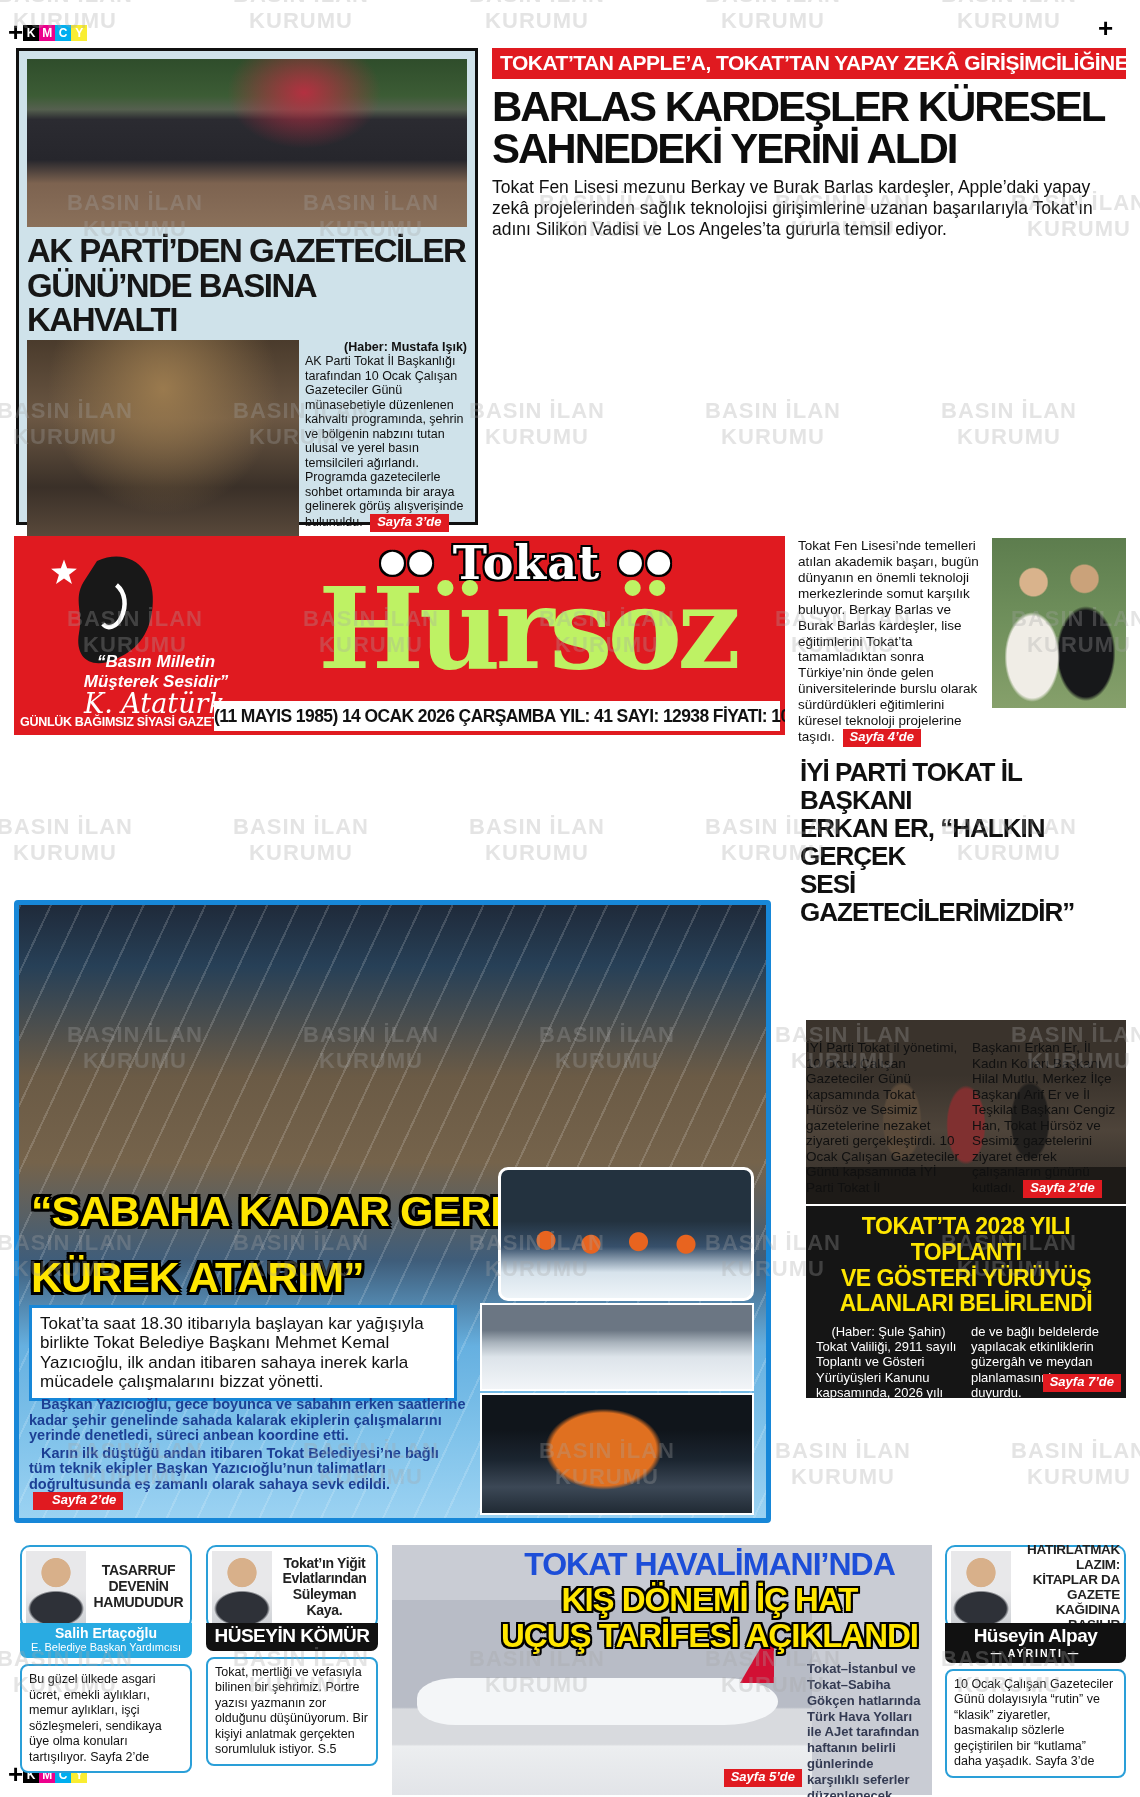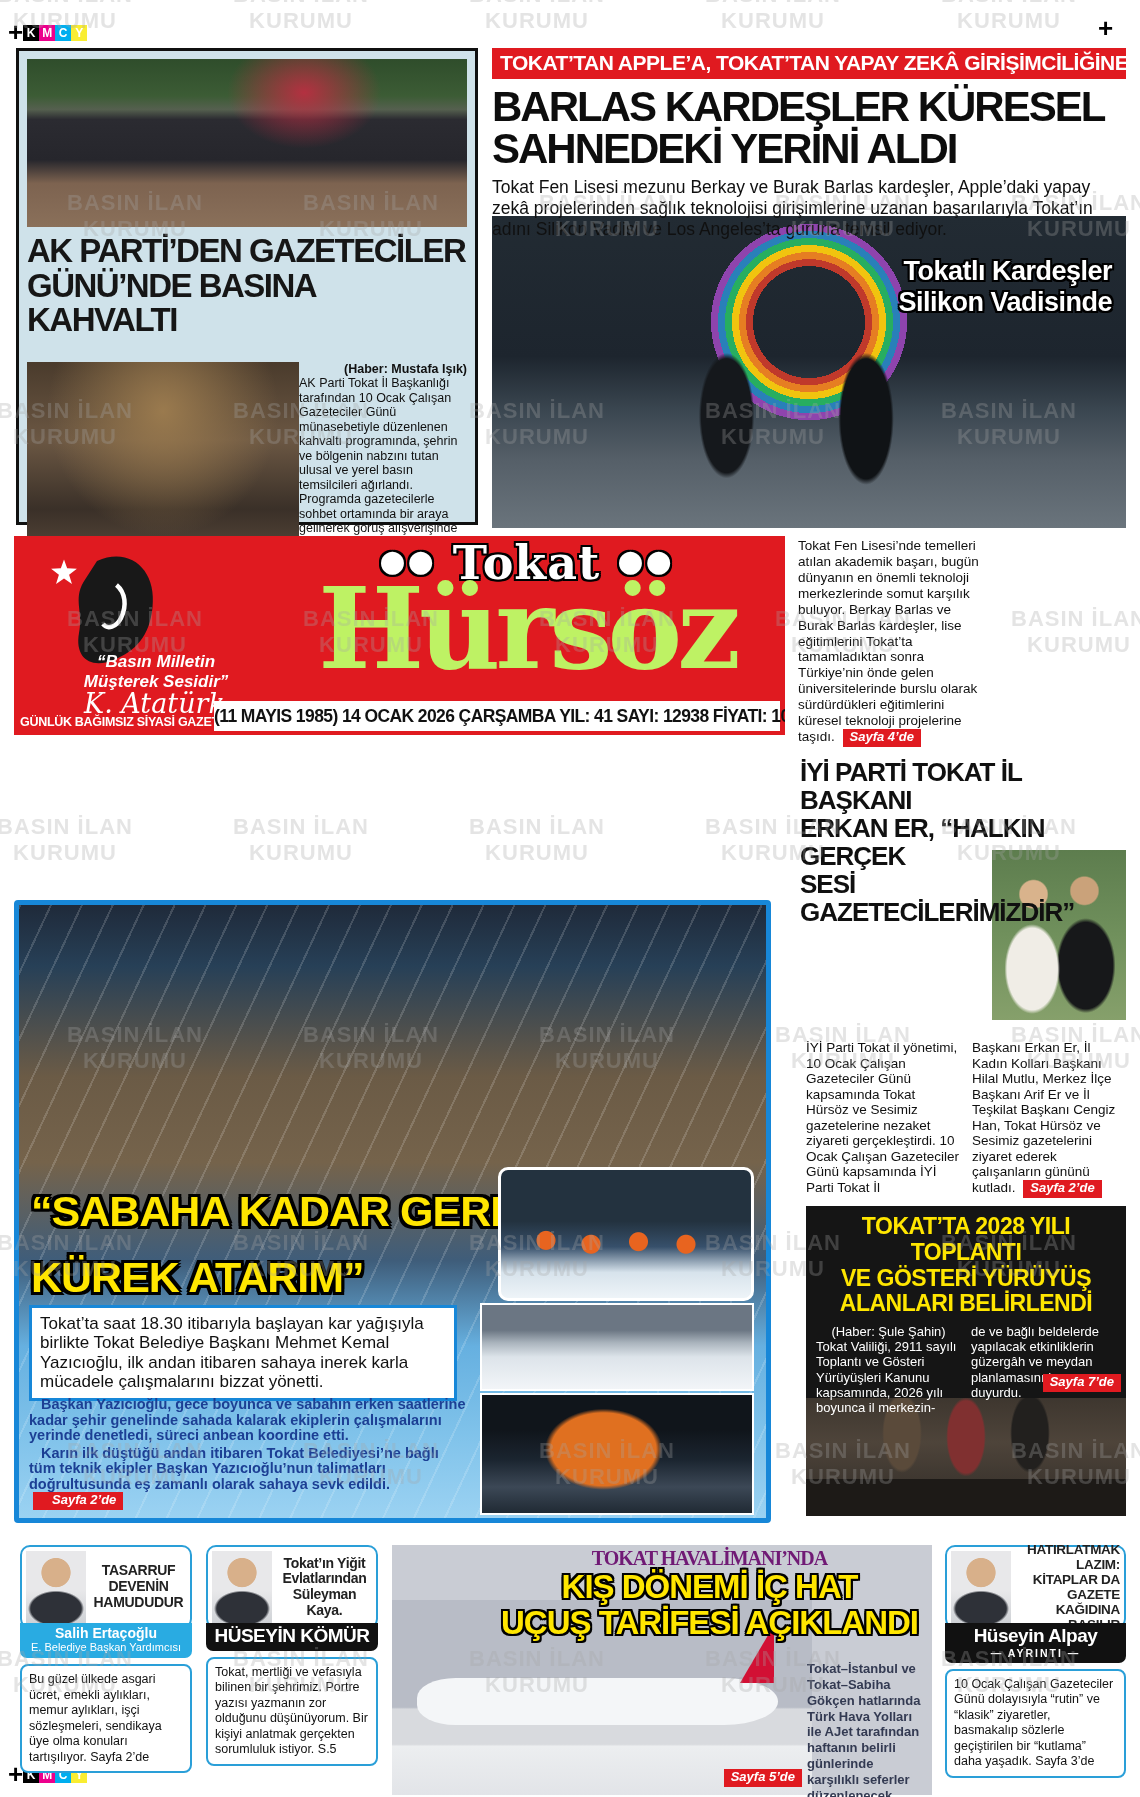--- a/index.html
+++ b/index.html
@@ -26,21 +26,21 @@
          padding:1px 7px 2px; font-size:13px; line-height:1.15; white-space:nowrap; }
 
   
   .sec-ak { left:16px; top:48px; width:462px; height:477px; background:#cfe2ea; border:3px solid #101010;
             box-sizing:border-box; padding:8px; z-index:2; }
   .ak-photo { height:168px; }
   .ph-group { background:
       radial-gradient(ellipse 110px 80px at 63% 20%, rgba(193,44,66,0.9), transparent 70%),
       linear-gradient(180deg,#2f4d2b 0%,#3c5c35 22%,#55604f 30%,#2b2b31 36%,#26262c 60%,#7d6350 74%,#8a705a 100%); }
   .ak-headline { font-size:33px; line-height:1.05; font-weight:bold; letter-spacing:-1.5px; color:#161616; margin-top:7px; }
-  .ak-row { display:flex; margin-top:24px; }
+  .ak-row { display:flex; gap:6px; margin-top:2px; }
   .ak-photo2 { width:272px; height:196px; flex:none; }
   .ph-interior { background:
       radial-gradient(ellipse at 50% 25%, #9a7a4e, transparent 60%),
       linear-gradient(180deg,#4a3b2c,#6b5743 40%,#3a3028 75%,#58483a); }
   .ak-text { flex:1; font-size:12.5px; line-height:1.16; color:#101010; }
   .byline { font-weight:bold; text-align:right; }
 
   
   .sec-barlas { left:492px; top:48px; width:634px; z-index:2; }
   .kicker { background:#e01a20; color:#fff; font-weight:bold; font-size:21px; padding:3px 8px 4px;
@@ -154,21 +154,21 @@
   .band-name { font-weight:bold; font-size:14px; line-height:1.1; }
   .band-name-lg { font-weight:bold; font-size:19px; line-height:1.1; letter-spacing:-0.5px; }
   .band-role { font-size:11px; line-height:1.15; }
   .band-rubric { font-size:10.5px; font-weight:bold; letter-spacing:2px; }
   .cb-body { margin-top:6px; border:2px solid #2a9fd8; border-radius:8px; background:#fff; padding:6px 7px;
              font-size:12.5px; line-height:1.24; color:#111; }
 
   
   .sec-hava { left:392px; top:1545px; width:540px; height:250px; background:#c9ccd4; z-index:1; }
   .h-headline { position:absolute; left:95px; top:2px; width:445px; text-align:center; z-index:3; }
-  .h-line1 { font-size:20px; color:#701a75; font-weight:bold; letter-spacing:-1px; line-height:1.1;font-family:Liberation Serif, serif; }
+  .h-line1 { font-size:32px; color:#1d4ed8; font-weight:bold; letter-spacing:-1px; line-height:1.1; }
   .h-line2 { font-size:33px; color:#ffe600; font-weight:bold; letter-spacing:-1px; line-height:1.08; }
   .h-body { position:absolute; right:3px; top:116px; width:122px; font-size:13px; line-height:1.22;
             color:#333a52; font-weight:bold; z-index:3; }
   .h-photo { position:absolute; left:0; top:55px; width:420px; height:195px; z-index:2; }
   .ph-plane { background: linear-gradient(180deg,#b8bcc6 0 55%, #d8dade 56% 74%, #eceef0 75%, #e2e4e8 100%); }
   .plane-body { position:absolute; left:6%; top:40%; width:86%; height:24%; background:#f4f6f8;
                 border-radius:50px 70px 70px 50px / 55% 65% 65% 55%; }
   .plane-tail { position:absolute; right:9%; top:13%; width:0; height:0;
                 border-left:34px solid transparent; border-bottom:58px solid #d21034; }
   .h-tag { position:absolute; right:10px; bottom:8px; }
@@ -206,26 +206,20 @@
   </section>
 
   <section class="abs sec-barlas">
     <div class="kicker">TOKAT’TAN APPLE’A, TOKAT’TAN YAPAY ZEKÂ GİRİŞİMCİLİĞİNE:</div>
     <div class="b-headline">
       <div>BARLAS KARDEŞLER KÜRESEL</div>
       <div>SAHNEDEKİ YERİNİ ALDI</div>
     </div>
     <div class="b-deck">Tokat Fen Lisesi mezunu Berkay ve Burak Barlas kardeşler, Apple’daki yapay zekâ projelerinden sağlık teknolojisi girişimlerine uzanan başarılarıyla Tokat’ın adını Silikon Vadisi ve Los Angeles’ta gururla temsil ediyor.</div>
   </section>
-  <div class="abs ph b-photo ph-apple">
-    <div class="b-caption outline-b-sm">
-      <div>Tokatlı Kardeşler</div>
-      <div>Silikon Vadisinde</div>
-    </div>
-  </div>
 
   <header class="abs masthead">
     <svg class="m-logo" viewBox="0 0 100 100">
       <path d="M64 6 A44 44 0 1 0 64 94 A35 35 0 1 1 64 6 Z" fill="#ffffff"></path>
       <path d="M42 14 C64 4 82 20 79 45 C77 64 68 74 53 80 C38 86 27 79 30 62 C33 48 26 40 33 28 Z" fill="#181818"></path>
       <path d="M55 30 C61 35 62 44 58 52 C55 58 49 60 46 56" stroke="#ffffff" fill="none" stroke-width="3"></path>
       <polygon points="20,13 22.1,18.9 28.6,19.2 23.4,23.1 25.3,29.3 20,25.6 14.7,29.3 16.6,23.1 11.4,19.2 17.9,18.9" fill="#ffffff"></polygon>
     </svg>
     <div class="m-tokat outline-b-sm">
       <span class="big-dots">●●</span>

